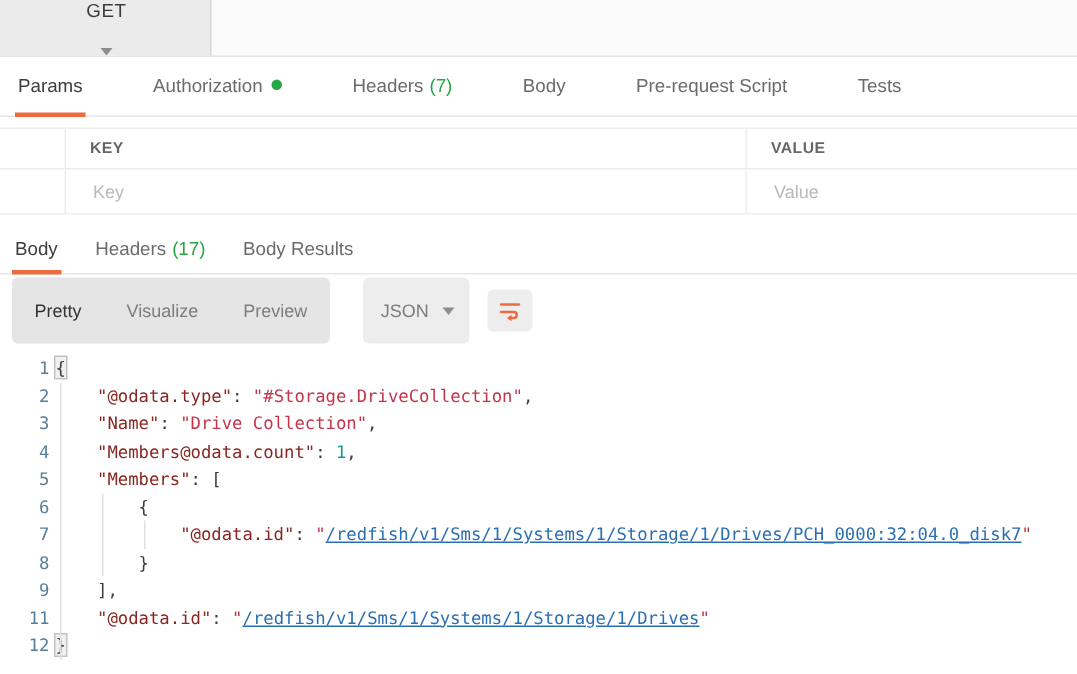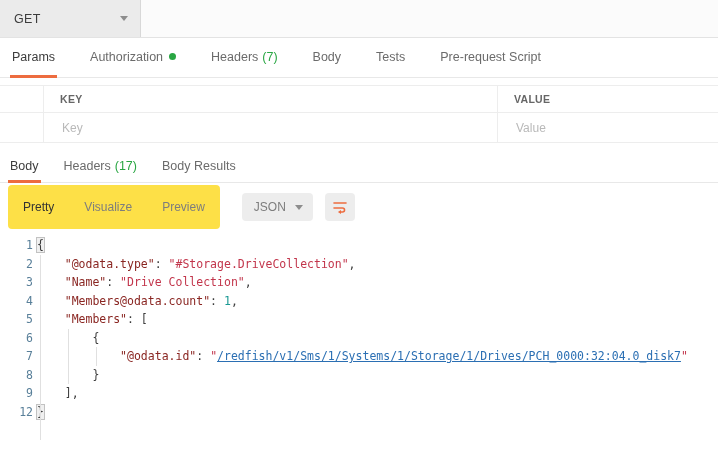--- a/index.html
+++ b/index.html
@@ -2,58 +2,58 @@
 <html><head>
 <meta charset="utf-8">
 <style>
   html,body{margin:0;padding:0;width:718px;height:449px;overflow:hidden;background:#fff;
     font-family:"Liberation Sans", sans-serif;-webkit-font-smoothing:antialiased;}
   .app{width:718px;height:449px;position:relative;}
 
   
   .url-bar{display:flex;height:37px;border-bottom:1px solid #e3e3e3;background:#fbfbfb;}
   .method-select{width:114px;background:#ebebeb;border-right:1px solid #d8d8d8;display:flex;
-    align-items:center;justify-content:space-between;padding:0 12px 0 14px;cursor:pointer;}
+    align-items:center;justify-content:space-between;padding:0 12px 0 14px;cursor:pointer;flex-direction:column;}
   .method-select .m-label{font-size:12.5px;color:#3c3c3c;letter-spacing:.4px;}
   .caret{width:0;height:0;border-left:4px solid transparent;border-right:4px solid transparent;
     border-top:5px solid #8d8d8d;display:inline-block;}
   .url-input{flex:1;border:none;outline:none;background:transparent;font-size:12.5px;color:#4a4a4a;
     padding:0 10px 0 14px;font-family:"Liberation Sans",sans-serif;}
 
   
   .tabs{display:flex;align-items:stretch;border-bottom:1px solid #e8e8e8;background:#fff;}
   .tab{display:flex;align-items:center;font-size:12.5px;color:#6b6b6b;cursor:pointer;
     border-bottom:3px solid transparent;margin-bottom:-1px;padding:0 2px;}
   .tab.active{color:#3c3c3c;border-bottom-color:#ED6C3F;}
   .tab .count{color:#29A643;margin-left:4px;}
   .dot{width:7px;height:7px;border-radius:50%;background:#29A643;margin-left:6px;}
-  .req-tabs{height:39px;padding-left:10px;}
+  .req-tabs{height:39px;padding-left:10px;gap:12px;}
   .req-tabs .tab{margin-right:31px;}
   .resp-tabs{height:31px;padding-left:8px;margin-top:8px;}
   .resp-tabs .tab{margin-right:21px;}
 
   
   .params-table{margin-top:7px;border-top:1px solid #ededed;border-bottom:1px solid #ededed;}
   .prow{display:grid;grid-template-columns:24px 454px 1fr;padding-left:20px;}
   .prow.header{height:26px;border-bottom:1px solid #ededed;}
   .prow.entry{height:29px;}
   .pcell{display:flex;align-items:center;padding-left:16px;}
   .pcell.c0{padding-left:0;border-right:1px solid #ededed;}
   .pcell.c1{border-right:1px solid #ededed;}
   .hcell{font-size:10.5px;font-weight:bold;color:#666;letter-spacing:.3px;}
   .pcell input{border:none;outline:none;width:95%;font-size:12px;color:#444;background:transparent;
     font-family:"Liberation Sans",sans-serif;}
   .pcell input::placeholder{color:#b9b9b9;}
 
   
   .toolbar{display:flex;align-items:center;margin:10px 8px 0 8px;height:28px;}
-  .segment{display:flex;background:#fde047;border-radius:4px;height:44px;align-items:center;}
+  .segment{display:flex;background:#e5e5e5;border-radius:4px;height:44px;align-items:center;}
   .seg-item{font-size:12px;color:#7d7d7d;padding:0 15px;line-height:28px;cursor:pointer;}
   .seg-item.active{color:#333;}
-  .lang-select{display:flex;align-items:center;background:#ededed;border-radius:4px;height:28px;
+  .lang-select{display:flex;align-items:center;background:#ededed;border-radius:4px;height:44px;
     margin-left:22px;padding:0 10px 0 12px;cursor:pointer;font-size:12px;color:#7d7d7d;}
   .lang-select .caret{margin-left:9px;}
   .wrap-btn{width:30px;height:28px;background:#ededed;border-radius:4px;margin-left:12px;display:flex;
     align-items:center;justify-content:center;cursor:pointer;}
 
   
   .code{position:relative;margin-top:10px;font-family:"DejaVu Sans Mono",monospace;font-size:11.5px;
     height:223px;overflow:hidden;}
   .cl{display:flex;white-space:pre;line-height:18.5px;height:18.5px;}
   .ln{width:33px;text-align:right;color:#587f99;flex:0 0 33px;user-select:none;}
@@ -90,24 +90,24 @@
       <span class="dot"></span>
     </div>
     <div class="tab">
       <span>Headers</span>
       <span class="count">(7)</span>
     </div>
     <div class="tab">
       <span>Body</span>
     </div>
     <div class="tab">
-      <span>Tests</span>
+      <span>Pre-request Script</span>
     </div>
     <div class="tab">
-      <span>Pre-request Script</span>
+      <span>Tests</span>
     </div>
   </div>
 
   <div class="params-table">
     <div class="prow header">
       <div class="pcell c0"></div>
       <div class="pcell c1 hcell">KEY</div>
       <div class="pcell c2 hcell">VALUE</div>
     </div>
     <div class="prow entry">
@@ -160,17 +160,18 @@
     <div id="code-lines" style="padding-top:5px;">
         <div class="cl"><span class="ln">1</span><span class="ct"><span class="thb">{</span></span></div>
         <div class="cl"><span class="ln">2</span><span class="ct"><span class="tp">    </span><span class="tk">"@odata.type"</span><span class="tp">: </span><span class="ts">"#Storage.DriveCollection"</span><span class="tp">,</span></span></div>
         <div class="cl"><span class="ln">3</span><span class="ct"><span class="tp">    </span><span class="tk">"Name"</span><span class="tp">: </span><span class="ts">"Drive Collection"</span><span class="tp">,</span></span></div>
         <div class="cl"><span class="ln">4</span><span class="ct"><span class="tp">    </span><span class="tk">"Members@odata.count"</span><span class="tp">: </span><span class="tn">1</span><span class="tp">,</span></span></div>
         <div class="cl"><span class="ln">5</span><span class="ct"><span class="tp">    </span><span class="tk">"Members"</span><span class="tp">: [</span></span></div>
         <div class="cl"><span class="ln">6</span><span class="ct"><span class="tp">        </span><span class="tp">{</span></span></div>
         <div class="cl"><span class="ln">7</span><span class="ct"><span class="tp">            </span><span class="tk">"@odata.id"</span><span class="tp">: </span><span class="ts">"</span><span class="tl">/redfish/v1/Sms/1/Systems/1/Storage/1/Drives/PCH_0000:32:04.0_disk7</span><span class="ts">"</span></span></div>
         <div class="cl"><span class="ln">8</span><span class="ct"><span class="tp">        </span><span class="tp">}</span></span></div>
         <div class="cl"><span class="ln">9</span><span class="ct"><span class="tp">    </span><span class="tp">],</span></span></div>
+        <div class="cl"><span class="ln">11</span><span class="ct"><span class="tp">    </span><span class="tk">"@odata.id"</span><span class="tp">: </span><span class="ts">"</span><span class="tl">/redfish/v1/Sms/1/Systems/1/Storage/1/Drives</span><span class="ts">"</span></span></div>
         <div class="cl"><span class="ln">12</span><span class="ct"><span class="thb">}</span></span></div>
       </div>
   </div>
 
 </div>
 
 </body></html>

